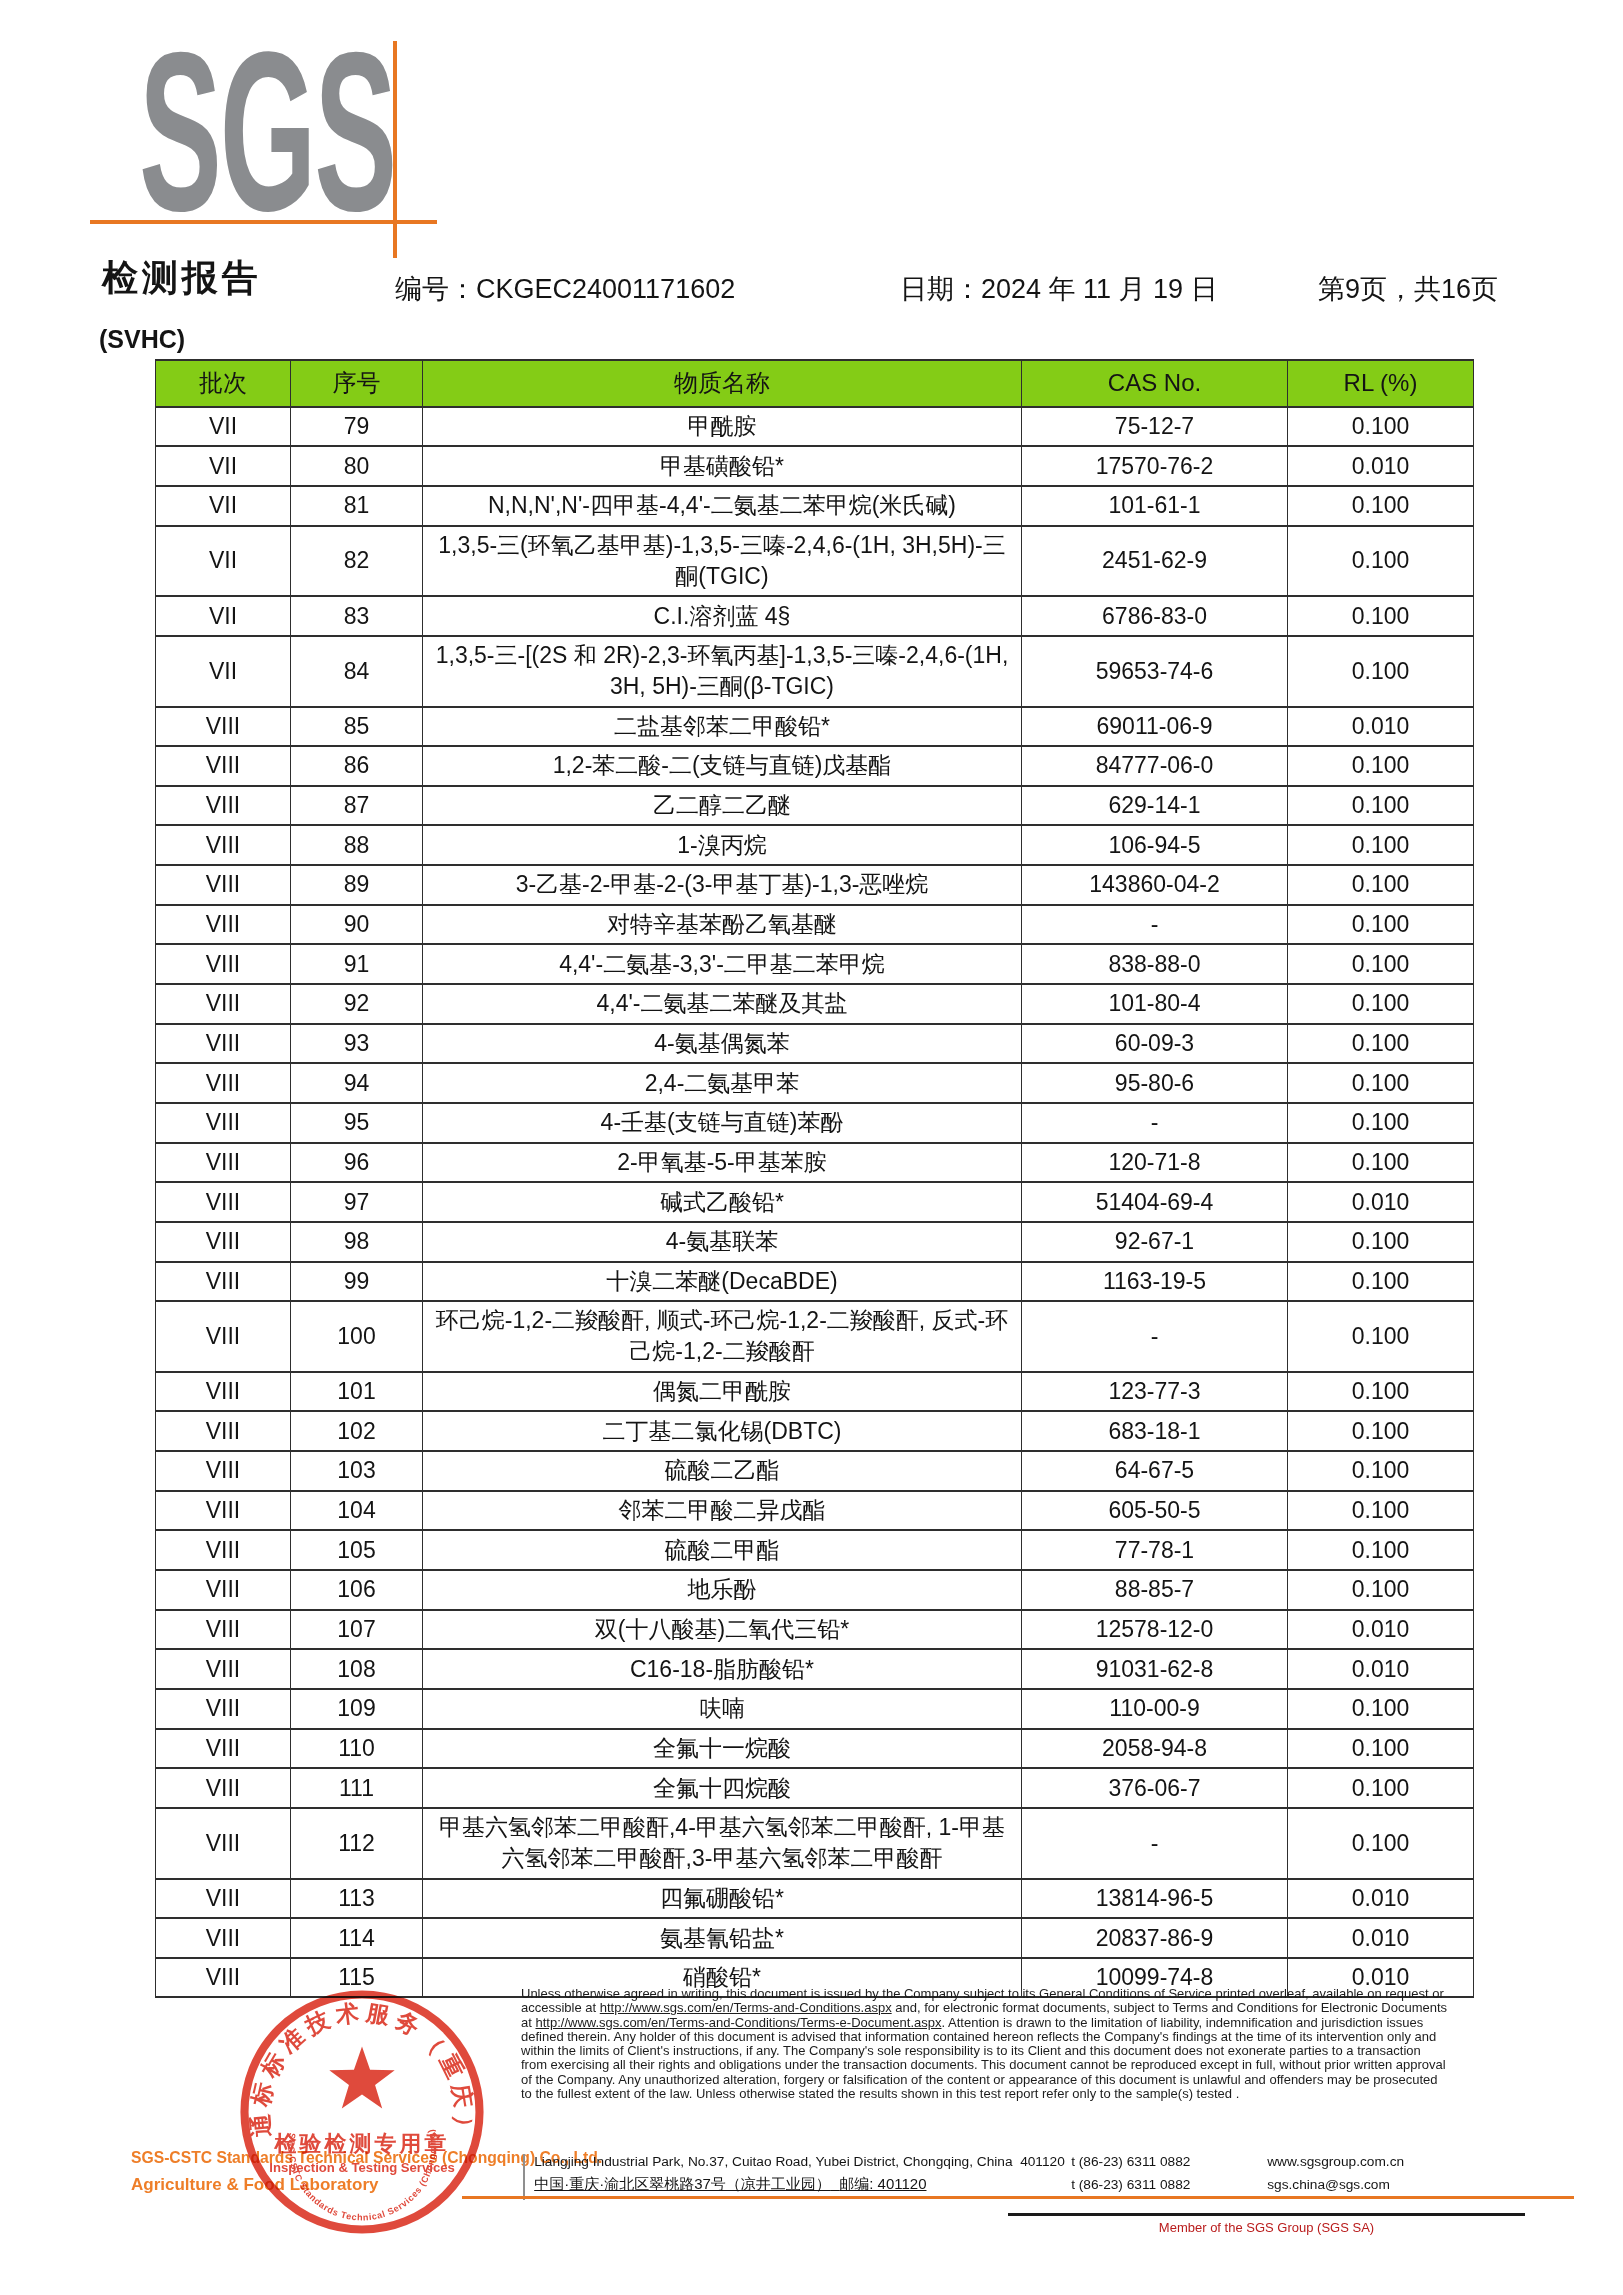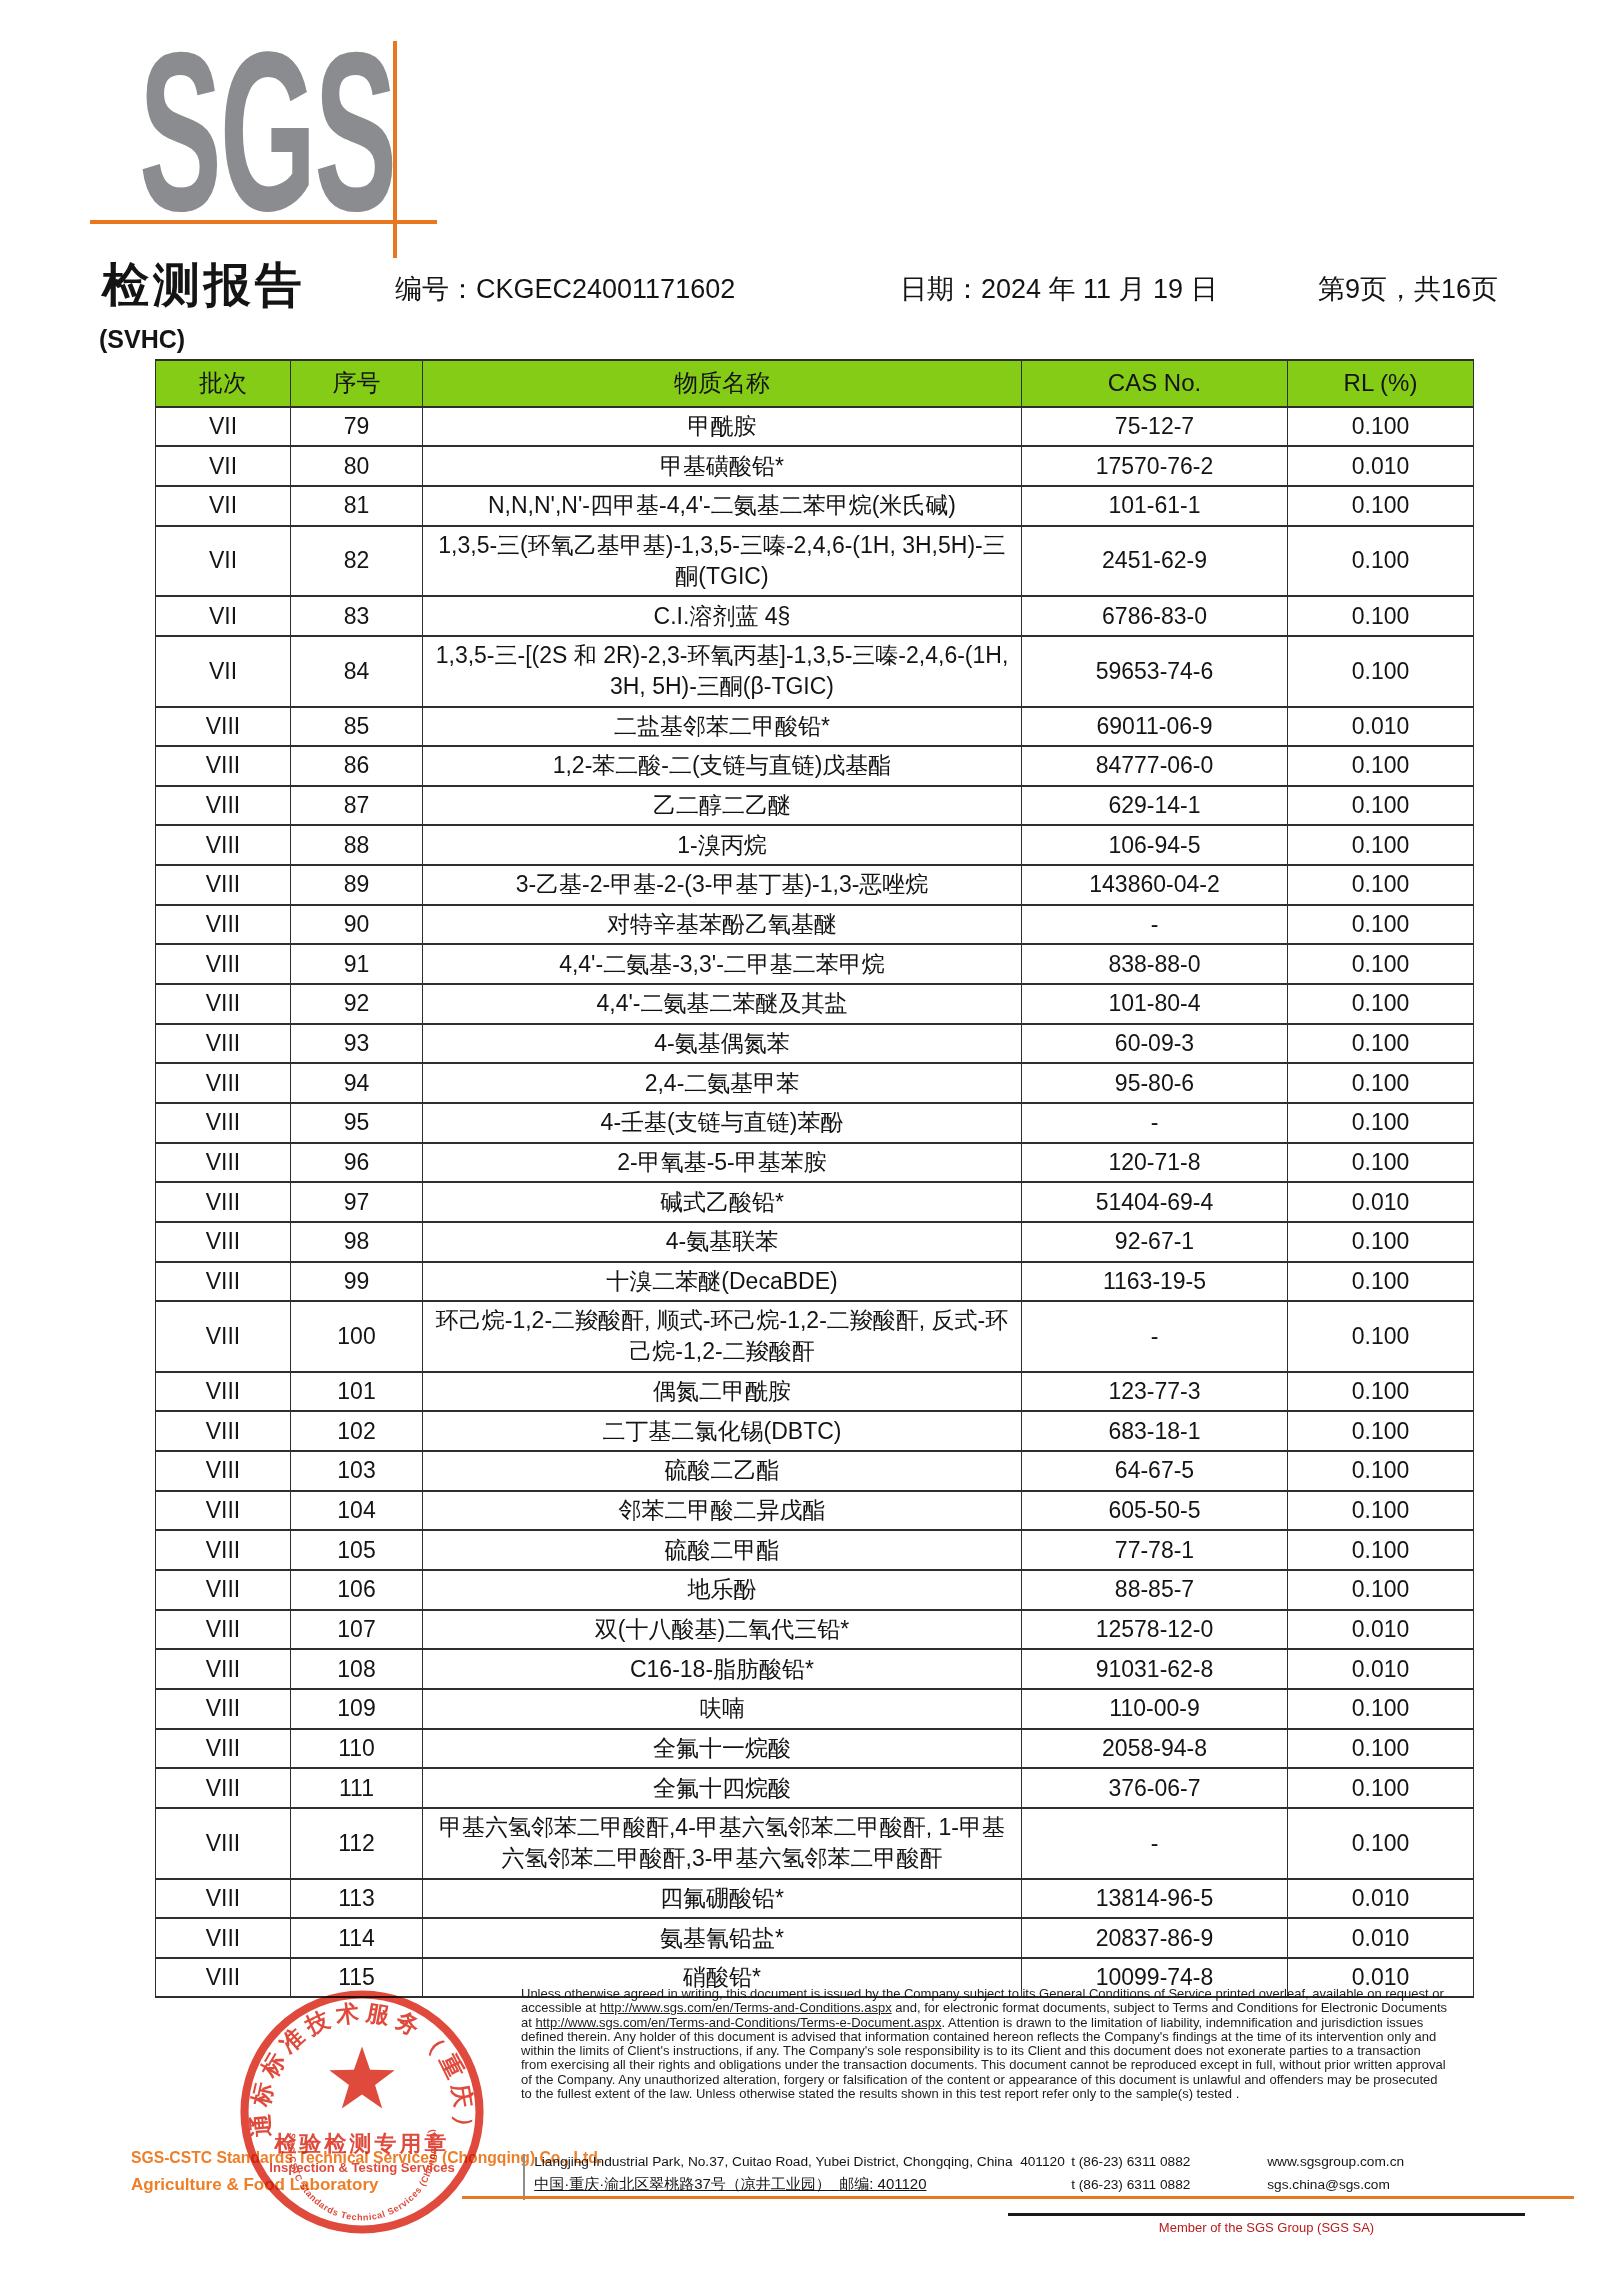--- a/index.html
+++ b/index.html
@@ -8,21 +8,21 @@
     font-family:"Liberation Sans","DejaVu Sans",sans-serif;color:#141414;overflow:hidden;
   }
   
   .logo-text{
     position:absolute;left:139px;top:44px;font-size:226px;font-weight:bold;line-height:0.78;
     color:#8a8c8f;letter-spacing:-3.9px;transform:scaleX(0.55);transform-origin:left top;white-space:nowrap;
   }
   .logo-vline{position:absolute;left:393px;top:41px;width:3.9px;height:217px;}
   .logo-hline{position:absolute;left:90px;top:220px;width:347px;height:3.9px;}
   
-  .report-title{position:absolute;left:102px;top:254px;font-size:47px;font-weight:bold;letter-spacing:3.9px;text-align:right;}
+  .report-title{position:absolute;left:102px;top:254px;font-size:36px;font-weight:bold;letter-spacing:3.9px;text-align:right;}
   .report-subtitle{position:absolute;left:99px;top:325px;font-size:25px;font-weight:bold;}
   .meta{position:absolute;top:271px;font-size:27px;white-space:nowrap;}
   .meta-no{left:395px;}
   .meta-date{left:900px;}
   .meta-page{left:1318px;}
   
   .tbl{
     position:absolute;left:155px;top:359px;width:1318px;
     border-collapse:collapse;table-layout:fixed;
   }

